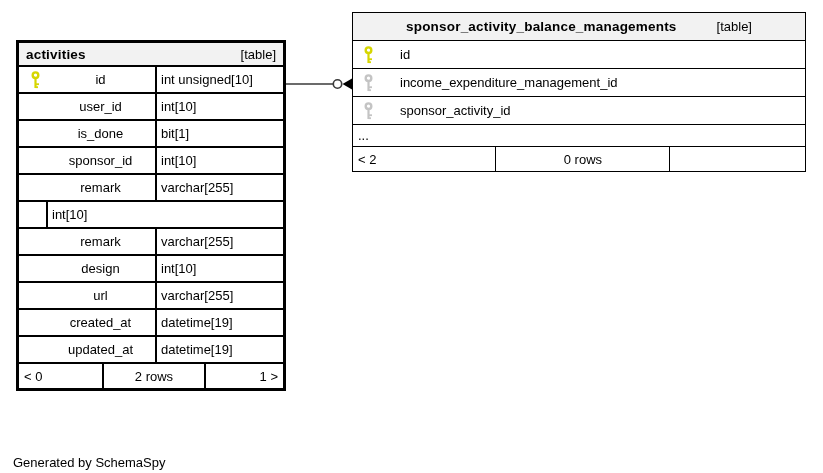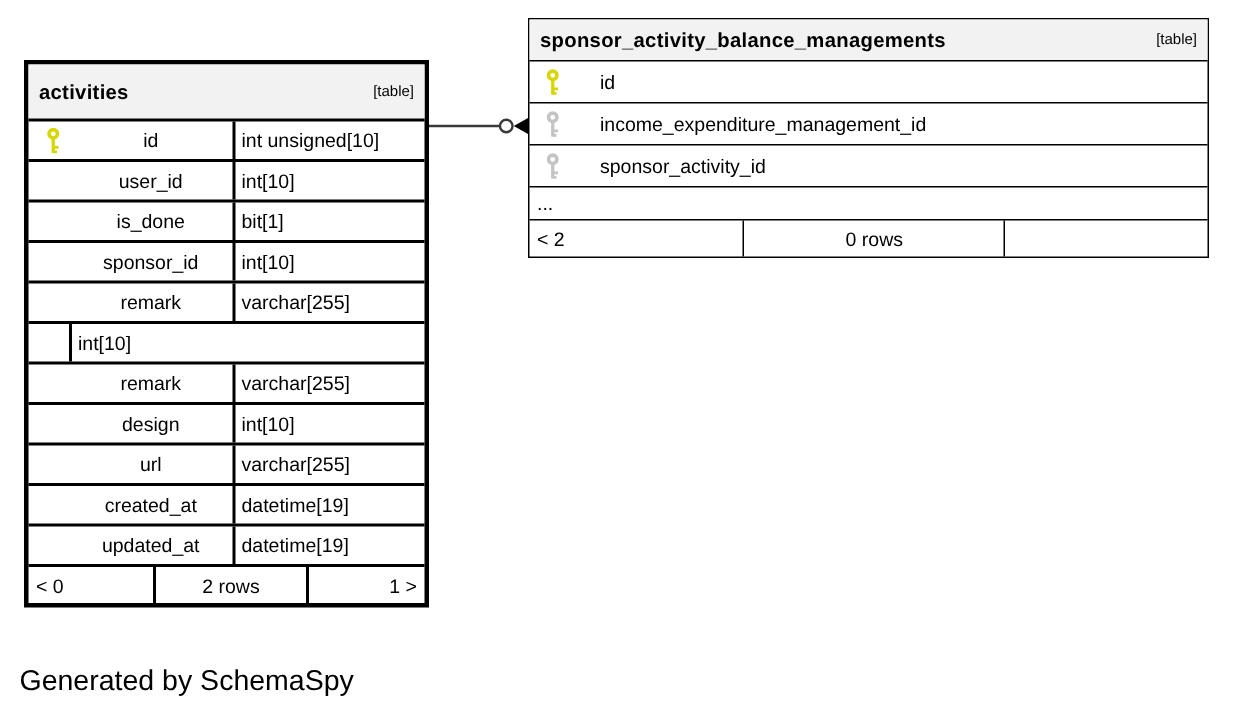--- a/index.html
+++ b/index.html
@@ -11,25 +11,25 @@
     font-family:"Liberation Sans","DejaVu Sans",sans-serif;
     font-size:13px; color:#000;
   }
   .db-table { position:absolute; background:#fff; border:3px solid #000; }
   .t0 { left:16px; top:40px; width:270px; }
   .t1 { left:352px; top:12px; width:454px; border-width:1.5px; }
 
   .db-header {
     background:var(--header-bg,#f2f2f2);
     display:flex; align-items:center; justify-content:space-between;
-    padding:0 7px; height:36px;
-  }
-  .t1 .db-header { height:27px; }
+    padding:0 7px; height:22px;
+  }
+  .t1 .db-header { height:27px;justify-content:center; }
   .db-title { font-weight:bold; font-size:13.5px; letter-spacing:.2px; }
-  .db-tag { font-size:10px;margin-left:40px; }
+  .db-tag { font-size:13px;margin-left:40px; }
 
   .db-row {
     display:flex; align-items:center;
     height:27px; border-top:2px solid #000;
     padding-left:12px;
     text-align:center;
   }
   .t1 .db-row { height:28px; border-top-width:1px; padding-left:11px; }
 
   .key-slot { width:15px; flex:none; display:flex; align-items:center; }
@@ -54,21 +54,21 @@
   .f-left   { flex:0 0 31.5%; padding-left:5px; justify-content:flex-start; }
   .f-center { flex:1; justify-content:center; border-left:2px solid #000; }
   .f-right  { flex:0 0 30%; justify-content:flex-end; padding-right:5px; border-left:2px solid #000; }
   .t1 .f-center, .t1 .f-right { border-left-width:1px; }
 
   .connector { position:absolute; left:286px; top:74px; width:66px; height:20px; }
   .connector line    { stroke:var(--connector,#3a3a3a); stroke-width:1.6; }
   .connector circle  { fill:#fff; stroke:var(--connector,#3a3a3a); stroke-width:1.6; }
   .connector polygon { fill:var(--arrow,#000); }
 
-  .note { position:absolute; left:13px; top:444px; font-size:19px; }
+  .note { position:absolute; left:13px; top:455px; font-size:13px; }
 </style>
 </head>
 <body>
 
 <div class="db-table t0">
   <div class="db-header">
     <span class="db-title">activities</span>
     <span class="db-tag">[table]</span>
   </div>
   <div class="rows">

